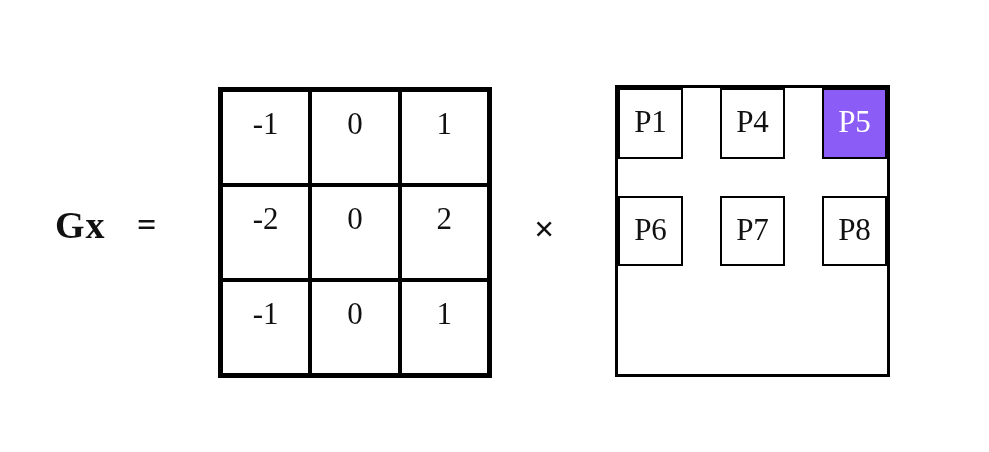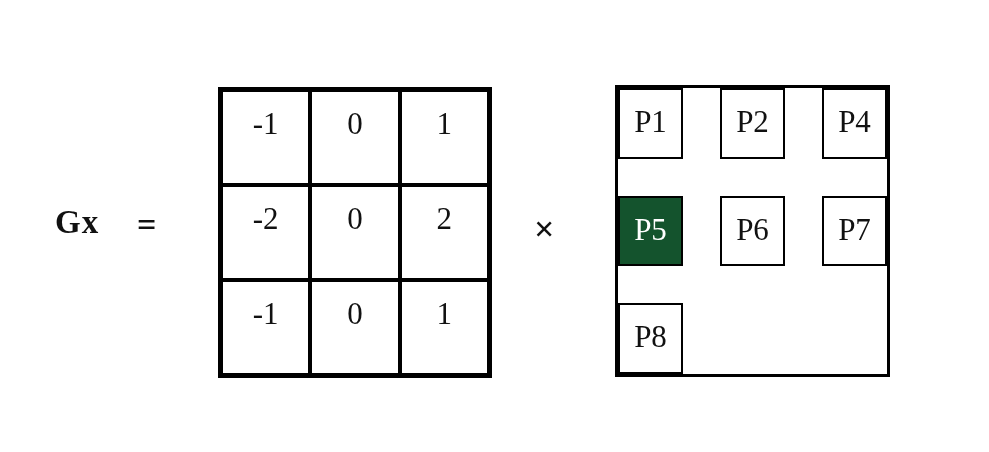--- a/index.html
+++ b/index.html
@@ -13,21 +13,21 @@
     height: 452px;
     background: #ffffff;
     font-family: "Liberation Serif", serif;
     color: #111111;
     overflow: hidden;
   }
   .eq-label {
     position: absolute;
     left: 55px;
     top: 206px;
-    font-size: 33px;
+    font-size: 38px;
     font-weight: 700;
     line-height: 1;
     letter-spacing: 1px;
   }
   .eq-equals {
     position: absolute;
     left: 137px;
     top: 208px;
     font-size: 34px;
     font-weight: 700;
@@ -93,21 +93,20 @@
     <div class="cell">2</div>
     <div class="cell">-1</div>
     <div class="cell">0</div>
     <div class="cell">1</div>
   </div>
 
   <div class="eq-times">×</div>
 
   <div class="matrix matrix-pixels">
     <div class="cell">P1</div>
-    <div class="cell">P2</div>
     <div class="cell">P4</div>
-    <div class="cell" style="background: #14532d; color: rgb(255, 255, 255);">P5</div>
+    <div class="cell" style="background: #8b5cf6; color: rgb(255, 255, 255);">P5</div>
     <div class="cell">P6</div>
     <div class="cell">P7</div>
     <div class="cell">P8</div>
   </div>
 
 </div>
 
 </body></html>

